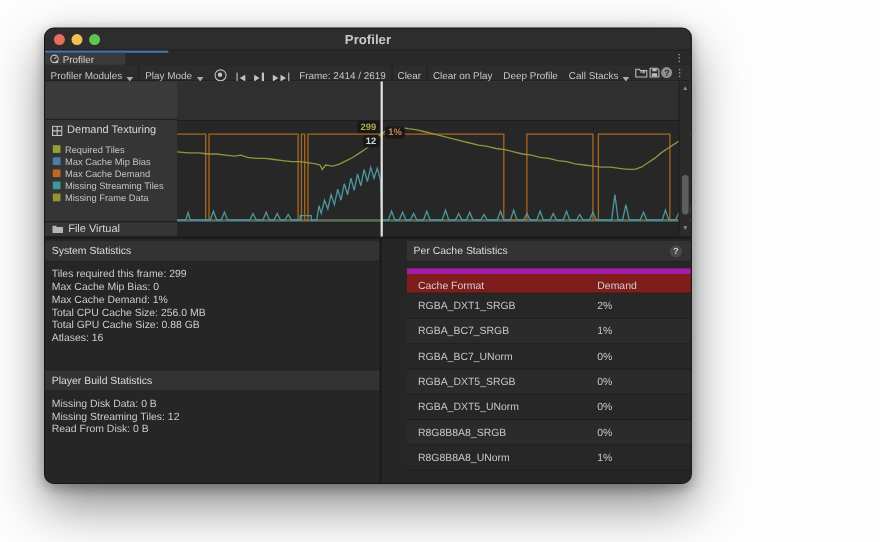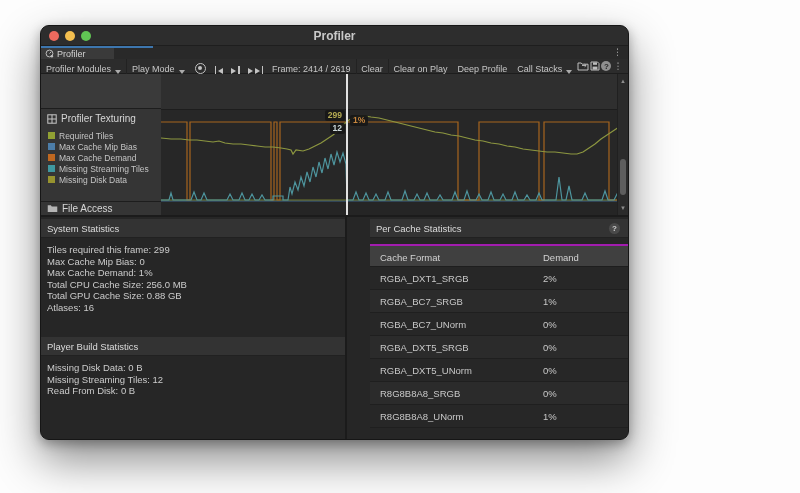--- a/index.html
+++ b/index.html
@@ -89,22 +89,22 @@
     display:flex; align-items:center; padding-left:6px; margin-top:2px; }
   .panel-header .ph-title { font-size:9.5px; color:#dcdcdc; }
   .stat-body { padding:6px 0 0 6px; }
   .stat-line { font-size:9.5px; line-height:11.5px; color:#cccccc; white-space:nowrap; }
   .gap-block { height:92px; }
 
   .help-circle-sm { position:absolute; right:8px; top:4px; width:11px; height:11px; border-radius:50%;
     background:#4a4a4a; color:#cfcfcf; font-size:8px; font-weight:bold;
     display:flex; align-items:center; justify-content:center; }
 
-  .tbl-colhead { position:relative; height:23px; margin-top:6px; background:#404040;
-    border-top:2px solid #a21caf; border-bottom:1px solid #1e1e1e; }
+  .tbl-colhead { position:relative; height:23px; margin-top:6px; background:#7f1d1d;
+    border-top:5px solid #a21caf; border-bottom:1px solid #1e1e1e; }
   .tbl-colhead span { position:absolute; top:6px; font-size:9.5px; color:#d2d2d2; }
   .col-0 { left:10px; } .col-1 { left:173px; } .col-2 { left:358px; }
   .tbl-row { position:relative; height:23px; background:#272727; border-bottom:1px solid #1f1f1f; }
   .tbl-row.alt { background:#2b2b2b; }
   .tbl-row span { position:absolute; top:6px; font-size:9.5px; color:#c8c8c8; }
 
   svg { display:block; }
 </style>
 </head>
 <body>
@@ -194,49 +194,49 @@
 
     <div class="module-area">
       <div class="mod-sidebar">
         <div class="side-topstrip"></div>
         <div class="vt-header">
           <svg width="10" height="10" viewBox="0 0 10 10">
             <rect x="0.8" y="0.8" width="8.4" height="8.4" fill="none" stroke="#c8c8c8" stroke-width="1"></rect>
             <line x1="5" y1="0.8" x2="5" y2="9.2" stroke="#c8c8c8" stroke-width="1"></line>
             <line x1="0.8" y1="5" x2="9.2" y2="5" stroke="#c8c8c8" stroke-width="1"></line>
           </svg>
-          <span class="vt-title">Profiler Texturing</span>
+          <span class="vt-title">Demand Texturing</span>
         </div>
         <div class="vt-legend">
             <div class="legend-item">
               <span class="swatch" style="background: rgb(144, 160, 51);"></span>
               <span class="legend-label">Required Tiles</span>
             </div>
             <div class="legend-item">
               <span class="swatch" style="background: rgb(76, 125, 168);"></span>
               <span class="legend-label">Max Cache Mip Bias</span>
             </div>
             <div class="legend-item">
               <span class="swatch" style="background: rgb(192, 104, 32);"></span>
               <span class="legend-label">Max Cache Demand</span>
             </div>
             <div class="legend-item">
               <span class="swatch" style="background: rgb(63, 152, 160);"></span>
               <span class="legend-label">Missing Streaming Tiles</span>
             </div>
             <div class="legend-item">
               <span class="swatch" style="background: rgb(151, 147, 47);"></span>
-              <span class="legend-label">Missing Disk Data</span>
+              <span class="legend-label">Missing Frame Data</span>
             </div>
           </div>
         <div class="fa-row">
           <svg width="11" height="9" viewBox="0 0 12 9">
             <path d="M0.8 1 h3.4 l1 1.2 H11.2 v6 H0.8 Z" fill="#b5b5b5"></path>
           </svg>
-          <span class="fa-title">File Access</span>
+          <span class="fa-title">File Virtual</span>
         </div>
       </div>
 
       <div class="mod-chart">
         <svg id="chart-svg" width="590" height="141" viewBox="0 0 590 141">
             <rect x="0" y="0" width="590" height="35" fill="#2f2f2f"></rect>
             <rect x="0" y="35" width="590" height="92" fill="#272727"></rect>
             <rect x="0" y="127" width="590" height="14" fill="#252525"></rect>
             <line x1="0" x2="590" y1="35.5" y2="35.5" stroke="#1d1d1d" stroke-width="1"></line>
             <line x1="0" x2="590" y1="127.5" y2="127.5" stroke="#1c1c1c" stroke-width="1"></line>

